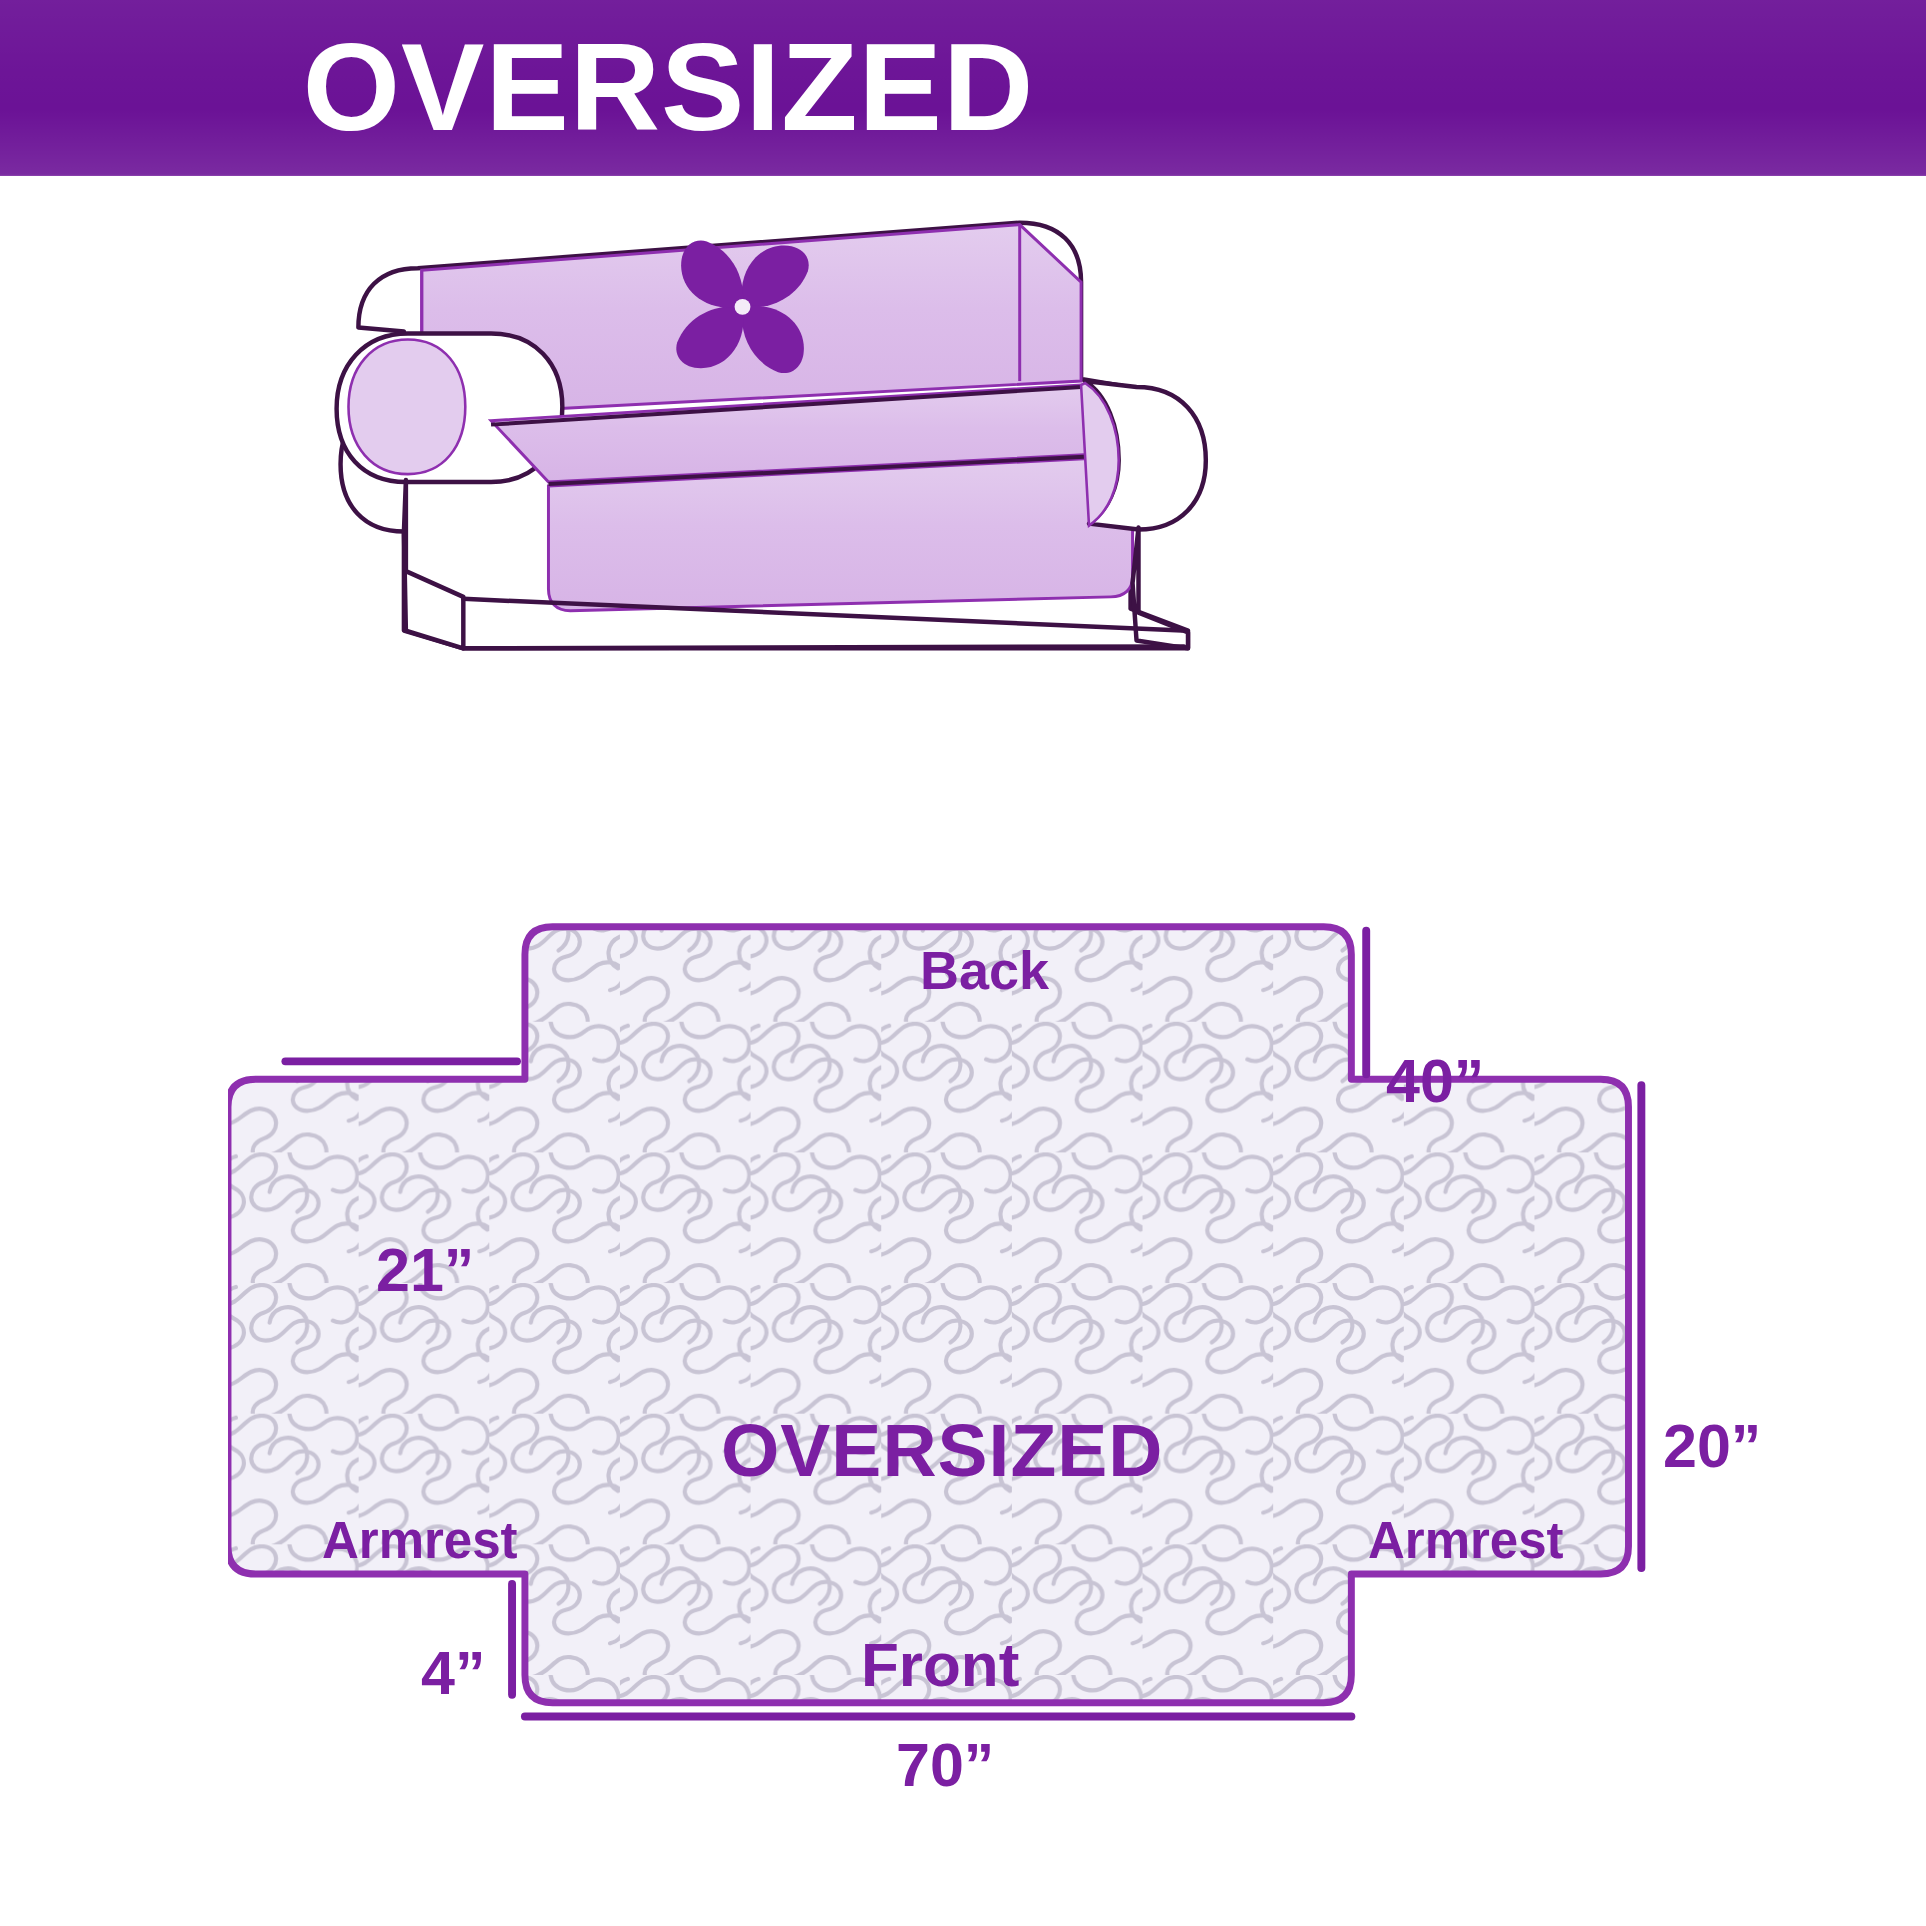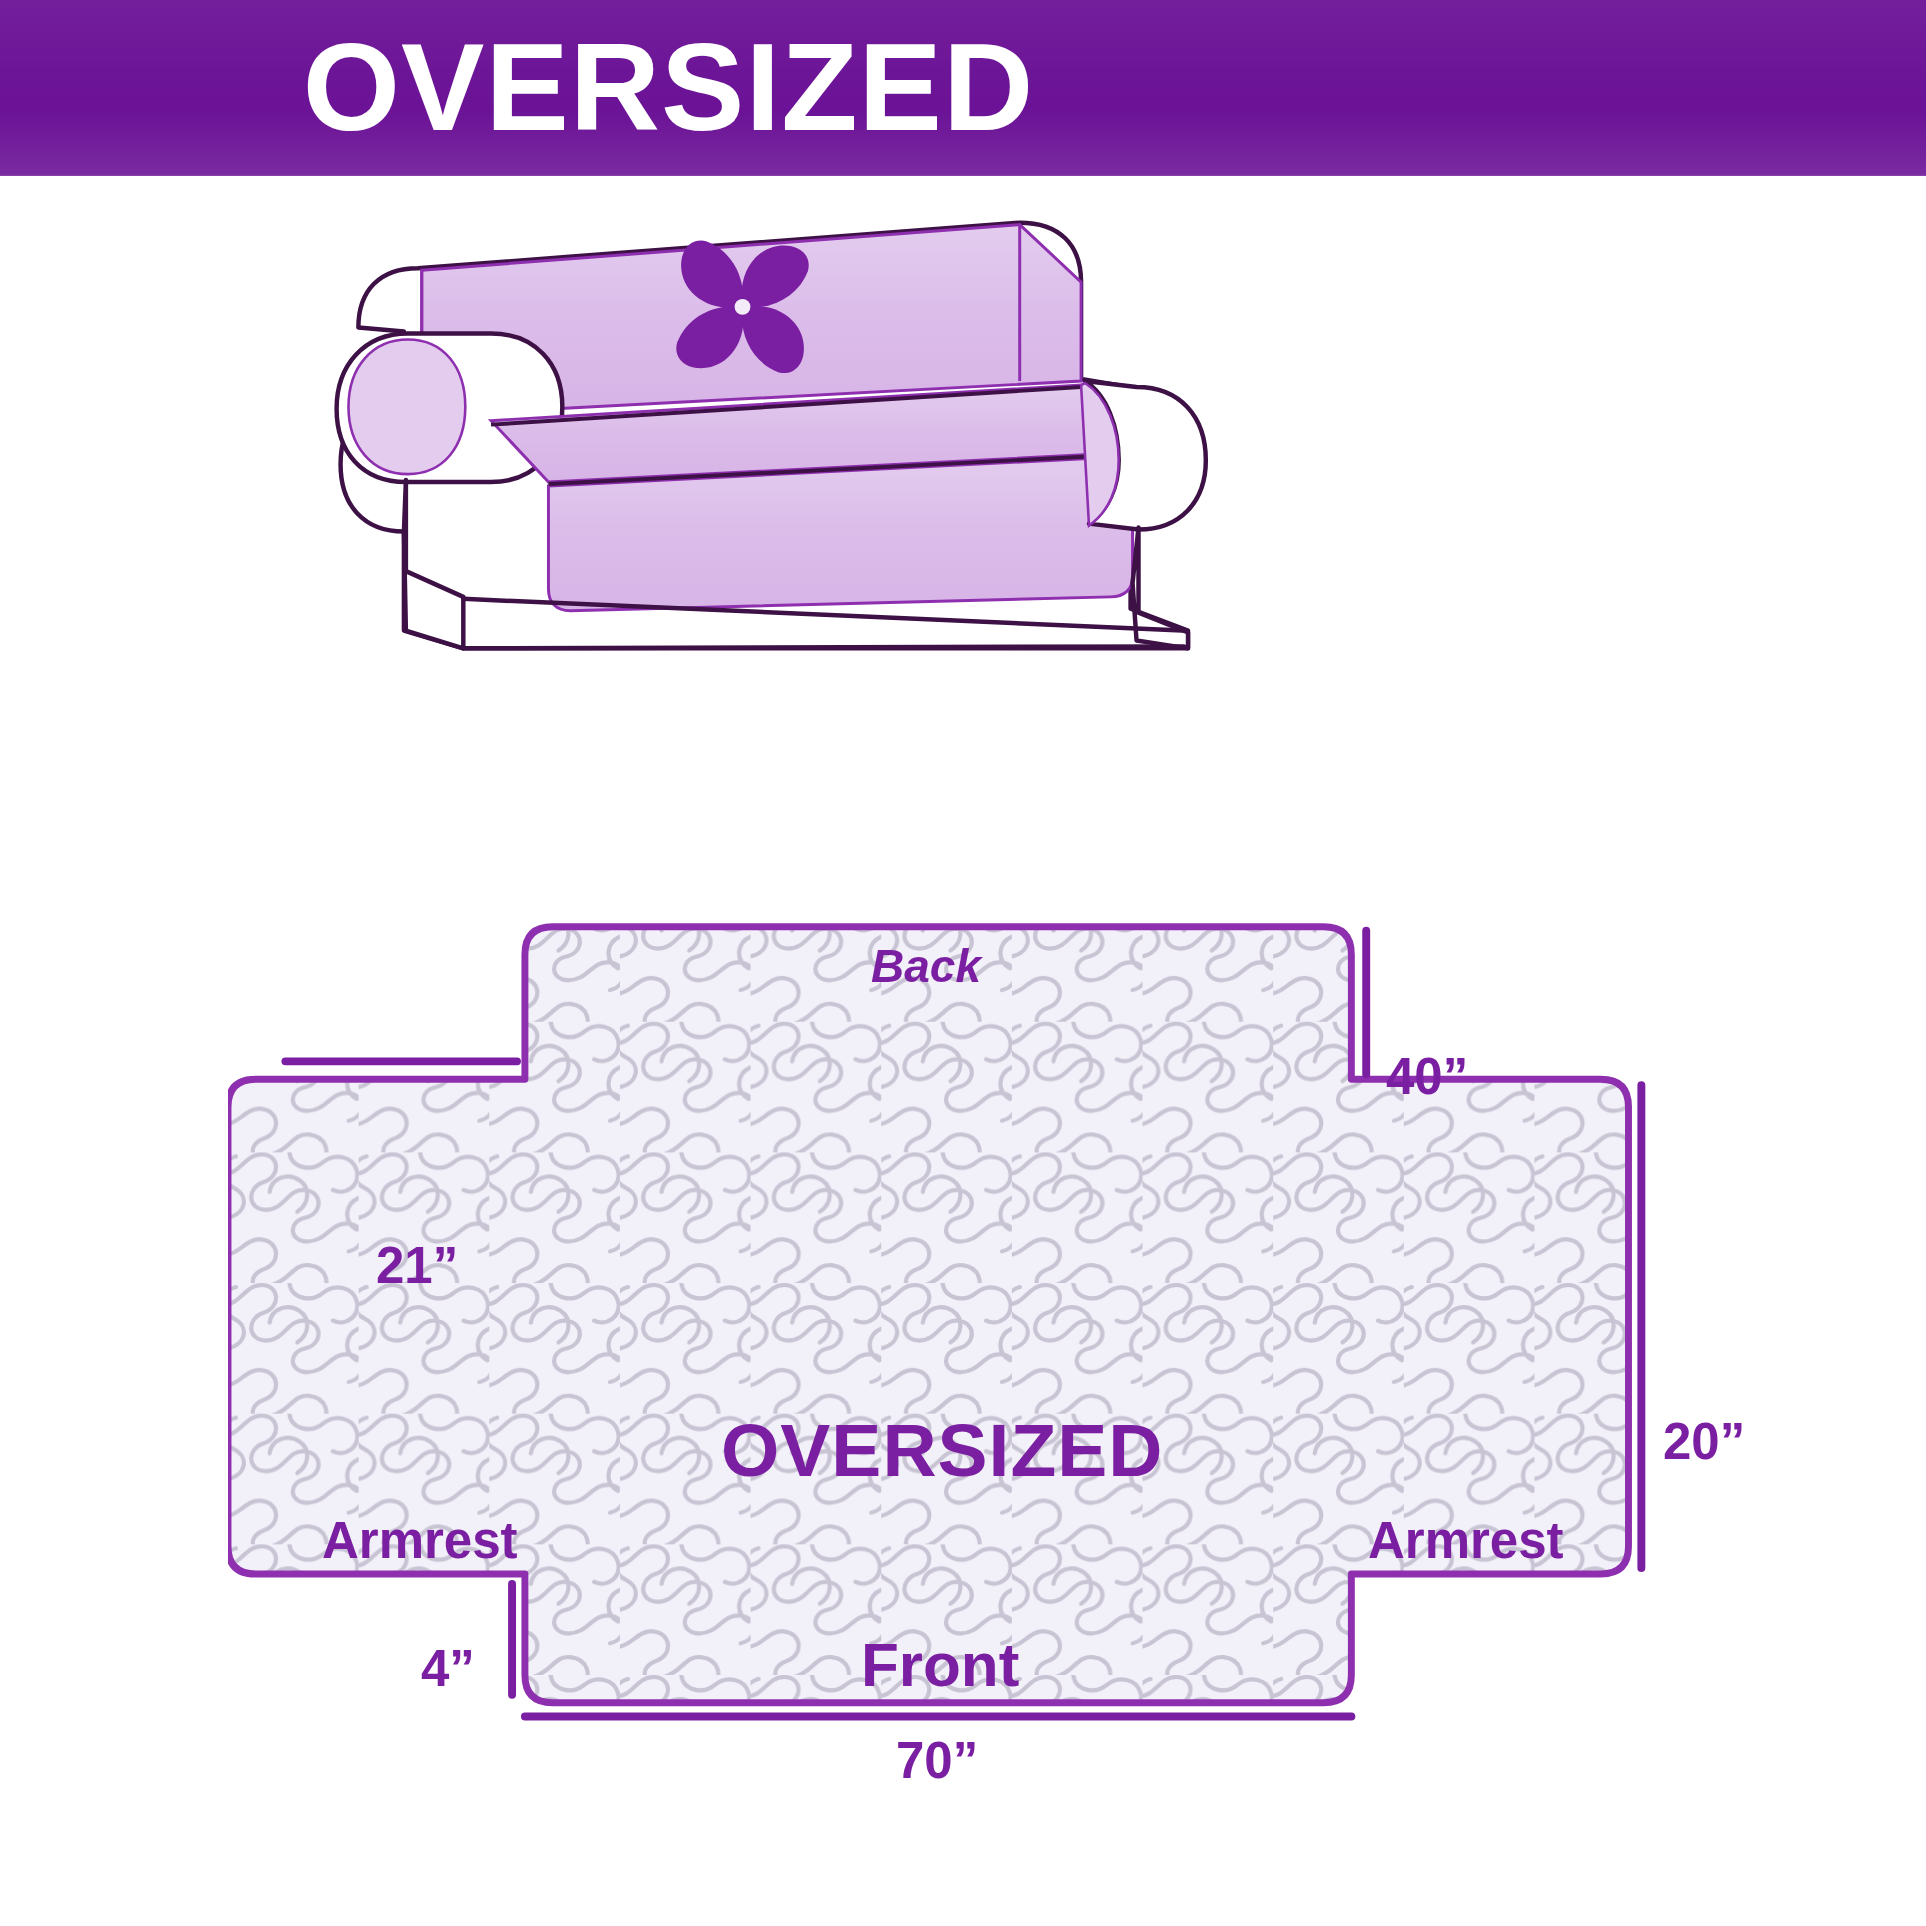--- a/index.html
+++ b/index.html
@@ -72,33 +72,33 @@
   }
 
   
   .diag-label {
     position: absolute;
     color: #7B1FA2;
     font-weight: bold;
     white-space: nowrap;
     line-height: 1;
   }
-  #label-back      { left: 871px;  top: 943px;  font-size: 46px; font-style: italic; }
+  #label-back      { left: 920px;  top: 943px;  font-size: 54px; }
   #label-oversized { left: 721px;  top: 1413px; font-size: 75px; letter-spacing: 1px; }
   #label-armrest-left  { left: 322px;  top: 1515px; font-size: 51px; }
   #label-armrest-right { left: 1368px; top: 1515px; font-size: 51px; }
   #label-front     { left: 861px;  top: 1634px; font-size: 62px; }
 
   .dim-label {
     position: absolute;
     color: #7B1FA2;
     font-weight: bold;
     white-space: nowrap;
     line-height: 1;
-    font-size: 51px;
+    font-size: 61px;
   }
   #dim-40 { left: 1386px; top: 1051px; }
   #dim-24 { left: 376px;  top: 1240px; }
   #dim-23 { left: 1663px; top: 1416px; }
   #dim-13 { left: 421px;  top: 1643px; }
   #dim-78 { left: 896px;  top: 1735px; }
 </style>
 </head>
 <body>
 

